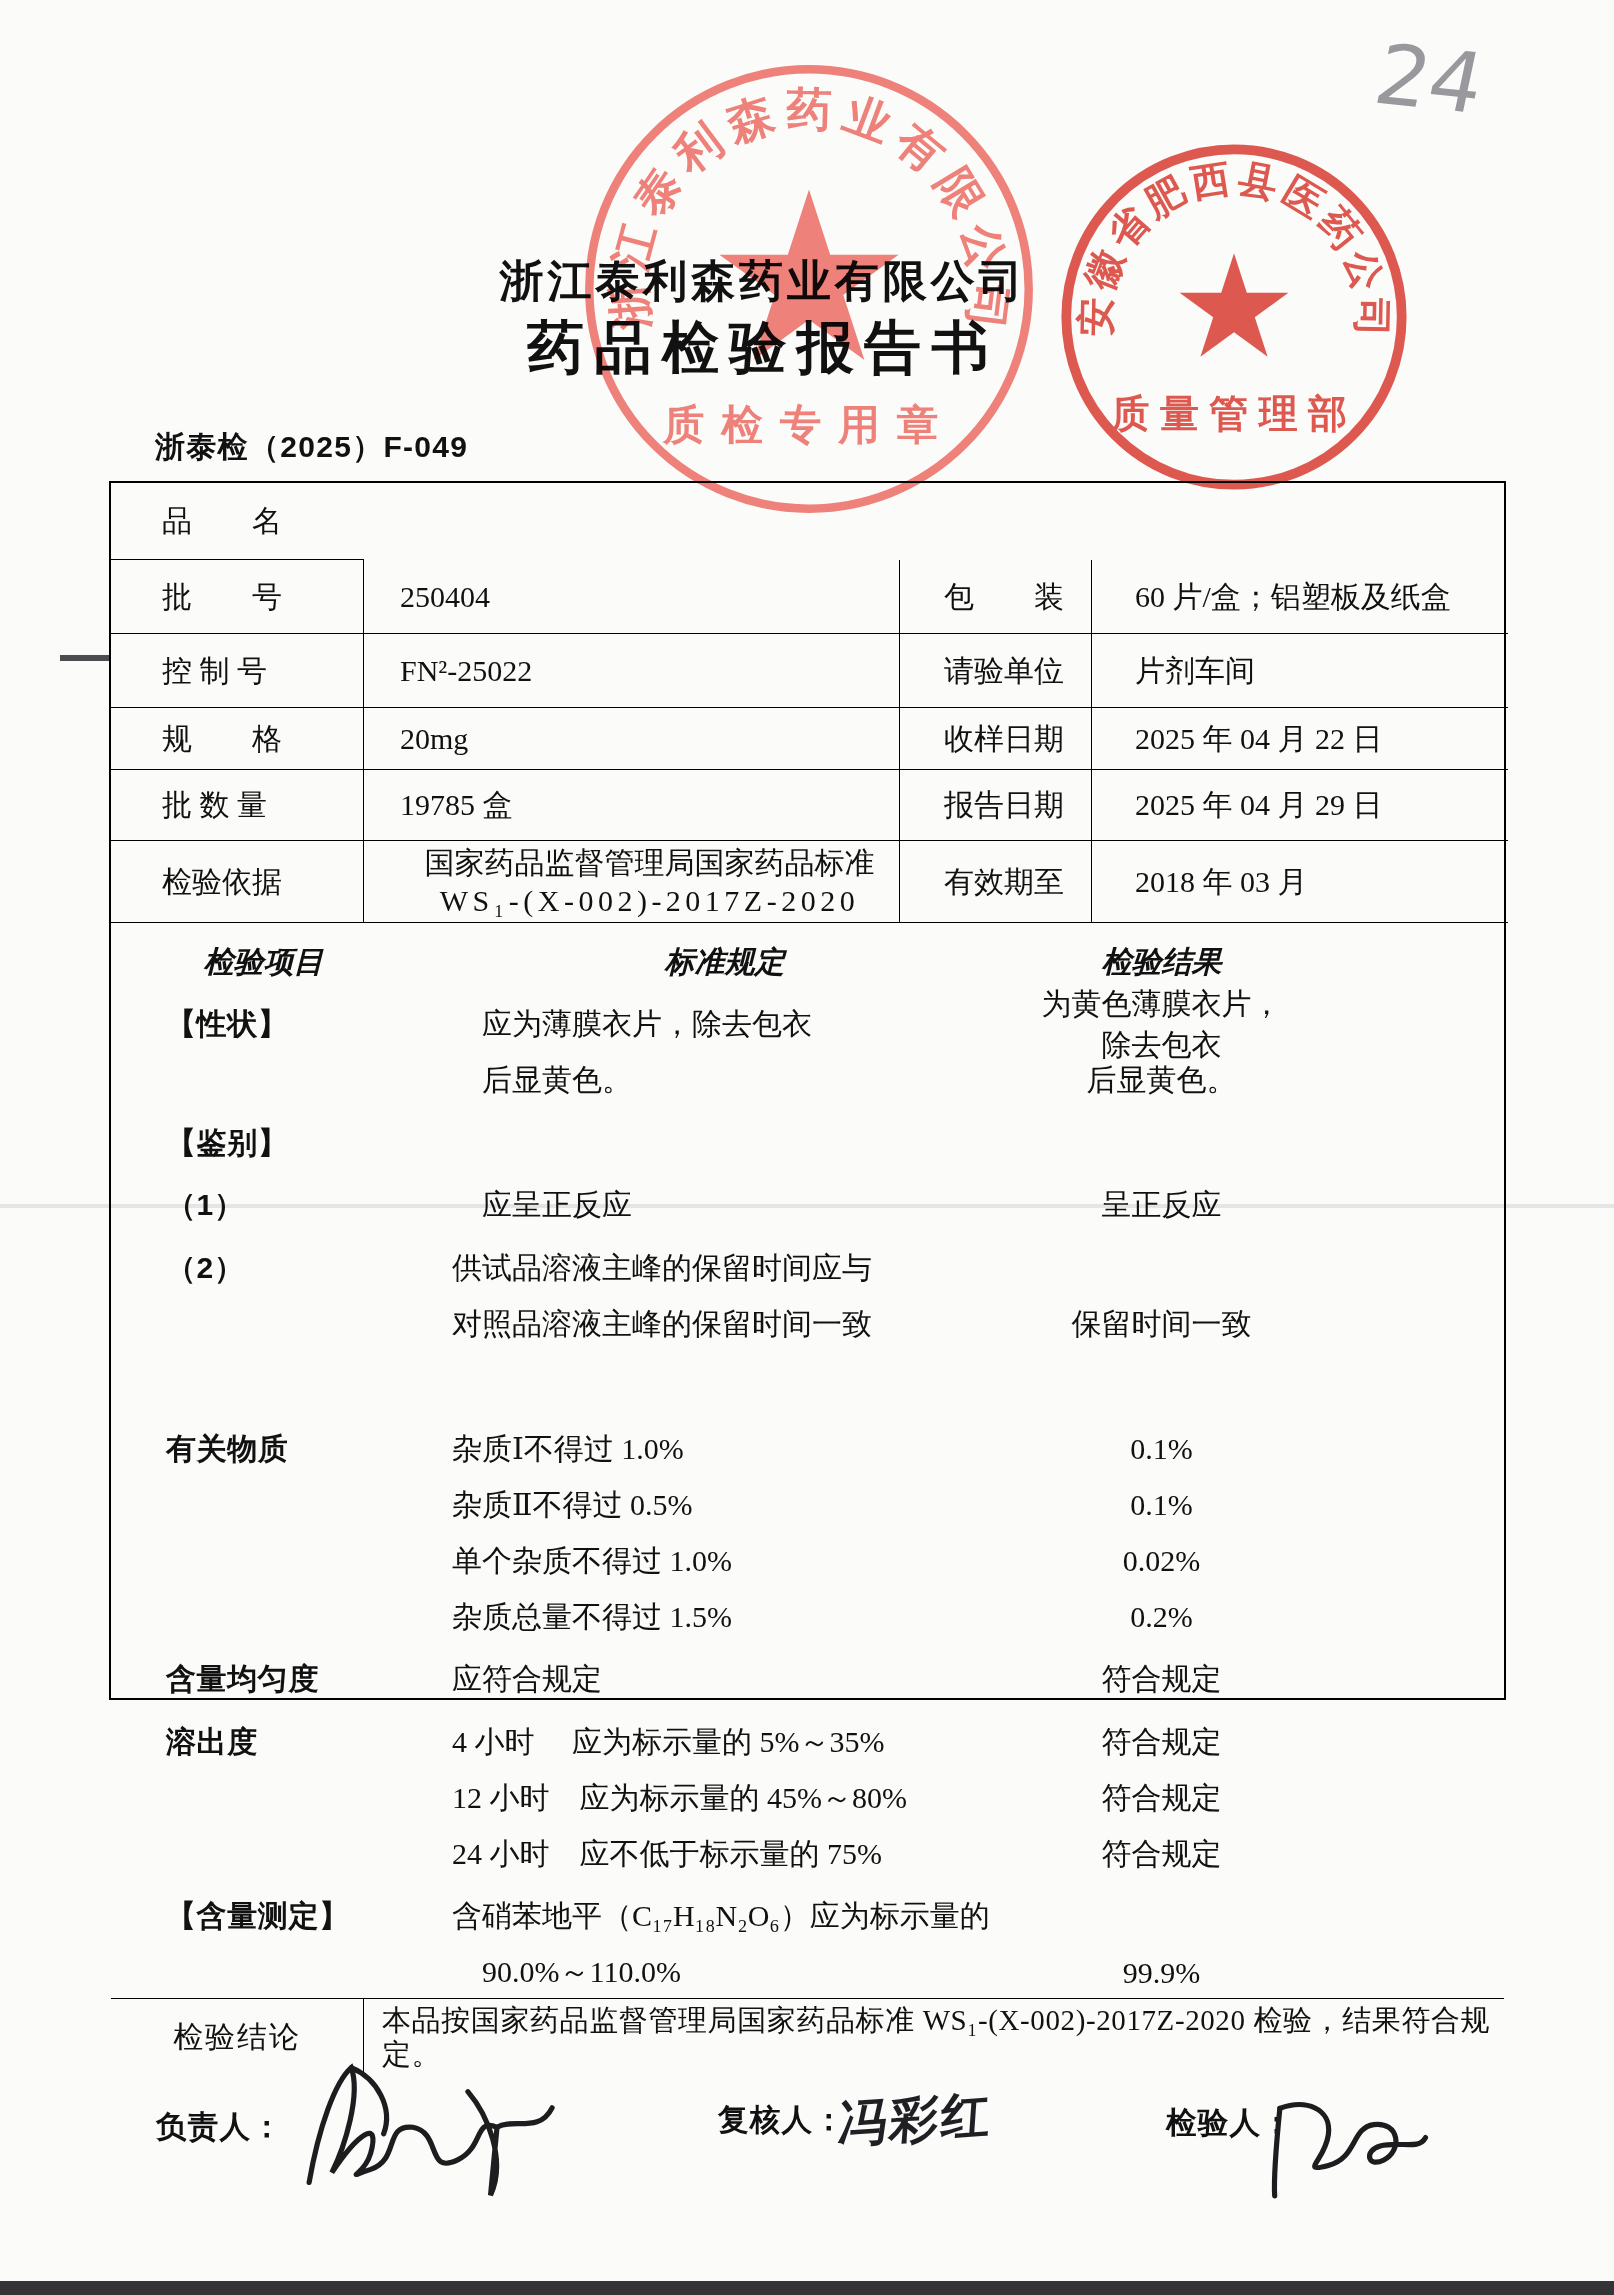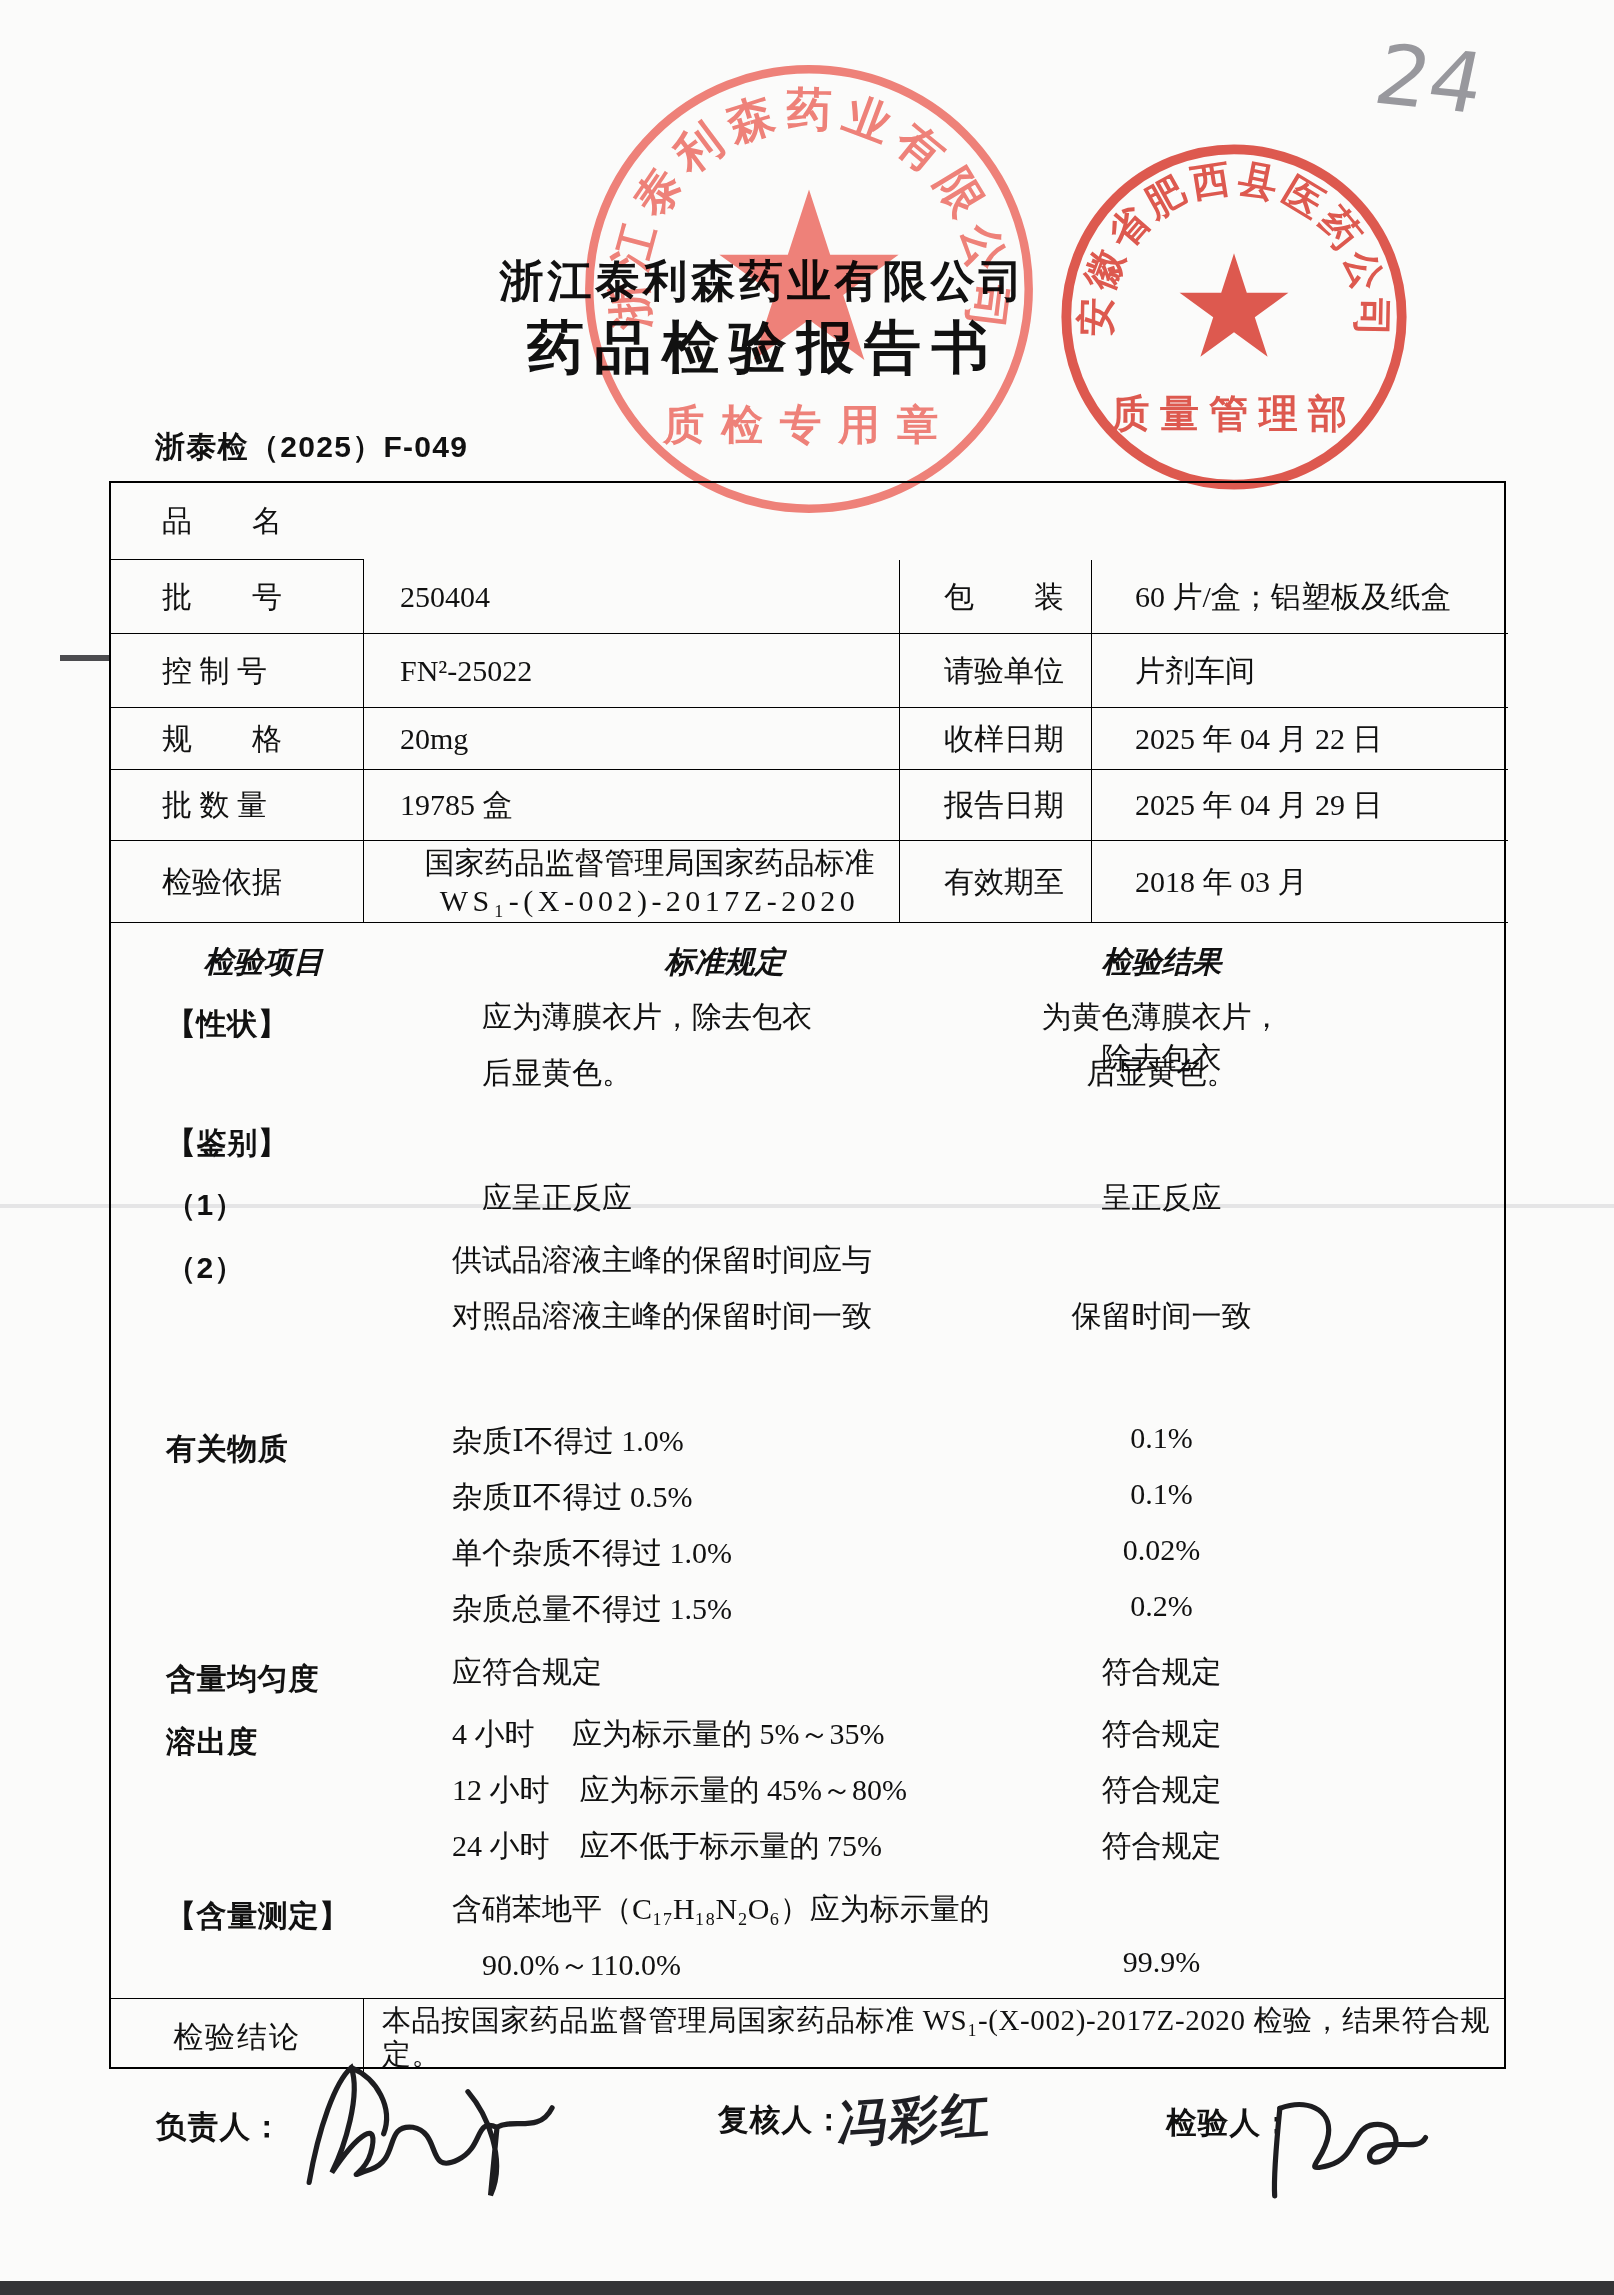--- a/index.html
+++ b/index.html
@@ -33,21 +33,21 @@
     font-family:"Liberation Sans","DejaVu Sans",sans-serif;
     z-index:2;
   }
   
   .stamp{position:absolute; mix-blend-mode:multiply; z-index:3;}
   .stamp-left{left:575px; top:55px; opacity:.78;}
   .stamp-right{left:1052px; top:135px; opacity:.88;}
   .stamp text{font-family:"Liberation Serif","DejaVu Serif",serif; font-weight:700;}
   
   .main-table{
-    position:absolute; left:109px; top:481px; width:1397px; height:1588px;
+    position:absolute; left:109px; top:481px; width:1397px; height:1219px;
     border:2.6px solid #000; box-sizing:border-box; z-index:2;
   }
   .irow{display:grid; grid-template-columns:253px 536px 192px 416px; box-sizing:border-box;}
   .irow > div{
     border-right:1.9px solid #000; border-bottom:1.9px solid #000;
     display:flex; align-items:center; box-sizing:border-box;
     font-size:30px; white-space:pre-line; line-height:1.25;
   }
   .irow > div:last-child{border-right:none;}
   .cell-label{padding-left:51px;}
@@ -68,21 +68,21 @@
   .th-spec{width:617px; text-align:center; line-height:58px; font-size:30px; font-weight:700;}
   .th-result{flex:1; text-align:center; line-height:58px; font-size:30px; font-weight:700; padding-right:214px;}
   .test-group{display:flex; margin-bottom:6.5px;}
   .g-item{
     width:305px; height:56px; display:flex; align-items:center;
     padding-left:55px; box-sizing:border-box; font-size:30px; font-weight:700;
     font-family:"Liberation Sans","DejaVu Sans",sans-serif; letter-spacing:0.6px;
     flex-shrink:0;
   }
   .g-lines{flex:1; display:flex; flex-direction:column;}
-  .g-line{height:56px; align-items:flex-start;}
+  .g-line{height:56px; align-items:center;}
   .g-spec{width:617px; padding-left:36px; box-sizing:border-box; font-size:30px; flex-shrink:0;}
   .g-result{flex:1; text-align:center; padding-right:214px; font-size:30px;}
   
   .conclusion-row{display:grid; grid-template-columns:253px 1fr; height:70px; box-sizing:border-box;}
   .conclusion-row .c-label{
     border-right:1.9px solid #000; display:flex; align-items:center; justify-content:center;
     font-size:30px; letter-spacing:1.9px;
   }
   .conclusion-row .c-text{
     padding:3.9px 7.8px 3.9px 18px; font-size:29px; line-height:1.18; letter-spacing:0.6px;

